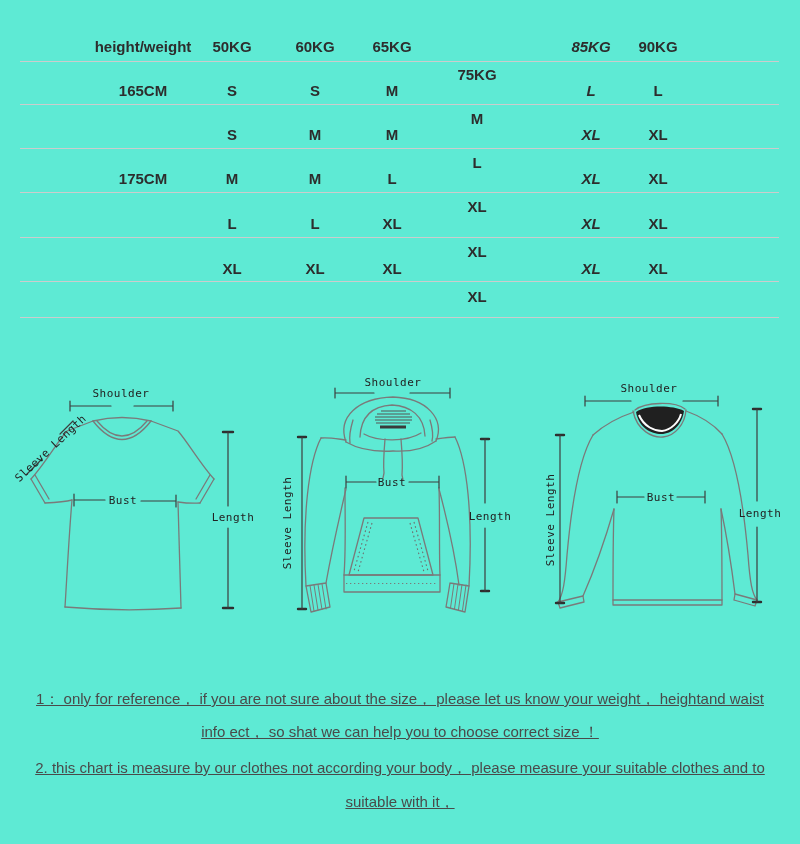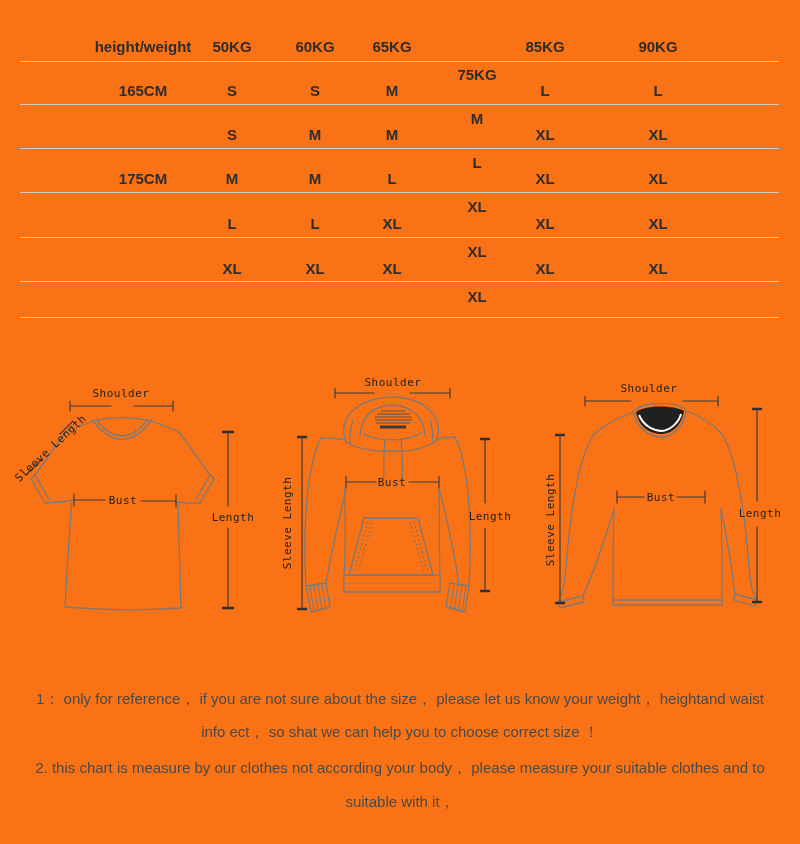--- a/index.html
+++ b/index.html
@@ -1,47 +1,47 @@
 <!DOCTYPE html>
 <html><head>
 <meta charset="utf-8">
 <style>
   html,body{margin:0;padding:0;}
   .canvas{
-    position:relative;width:800px;height:844px;background:#f97316;
+    position:relative;width:800px;height:844px;background:#5eead4;
     font-family:"Liberation Sans",sans-serif;overflow:hidden;
   }
   
   .table-area{position:absolute;left:20px;top:0;width:759px;height:330px;}
   .hline{position:absolute;left:0;width:759px;height:0;border-top:1px solid #cccccc;}
   .trow{position:absolute;left:0;width:759px;height:22px;}
   .cell{
     position:absolute;top:0;height:22px;line-height:22px;text-align:center;
     font-size:15px;font-weight:bold;color:#2d2d2d;white-space:nowrap;
   }
   .c0{left:48px;width:150px;}
   .c1{left:167px;width:90px;}
   .c2{left:250px;width:90px;}
   .c3{left:327px;width:90px;}
   .c4{left:412px;width:90px;margin-top:28px;}
-  .c5{left:480px;width:90px;}
+  .c5{left:526px;width:90px;font-style:italic;}
   .c6{left:593px;width:90px;}
   
   .diagram{position:absolute;}
   .dlab{font-family:"DejaVu Sans Mono",monospace;font-size:11px;fill:#222222;letter-spacing:0.5px;}
   .garm{stroke:#7a7a7a;fill:none;stroke-width:1.3;stroke-linecap:round;stroke-linejoin:round;}
   .meas{stroke:#3d3d3d;fill:none;stroke-width:1.2;stroke-linecap:round;}
   .cap{stroke:#2f2f2f;stroke-width:2.4;}
   .stitch{stroke:#6e6e6e;stroke-width:1.1;stroke-dasharray:1.6 2.8;fill:none;}
   .hatch{stroke:#555555;stroke-width:1;fill:none;}
   .rib{stroke:#7a7a7a;stroke-width:1;}
   
   .note{
     position:absolute;left:0;width:800px;height:20px;line-height:20px;
-    text-align:center;font-size:15px;color:#4a4a4a;white-space:nowrap;
+    text-align:center;font-size:15px;color:#4a4a4a;white-space:nowrap;text-decoration:underline;
   }
 </style>
 </head>
 <body>
 
 <div class="canvas">
 
   <div class="table-area">
     <div class="hline" style="top:61px"></div>
     <div class="hline" style="top:104px"></div>

